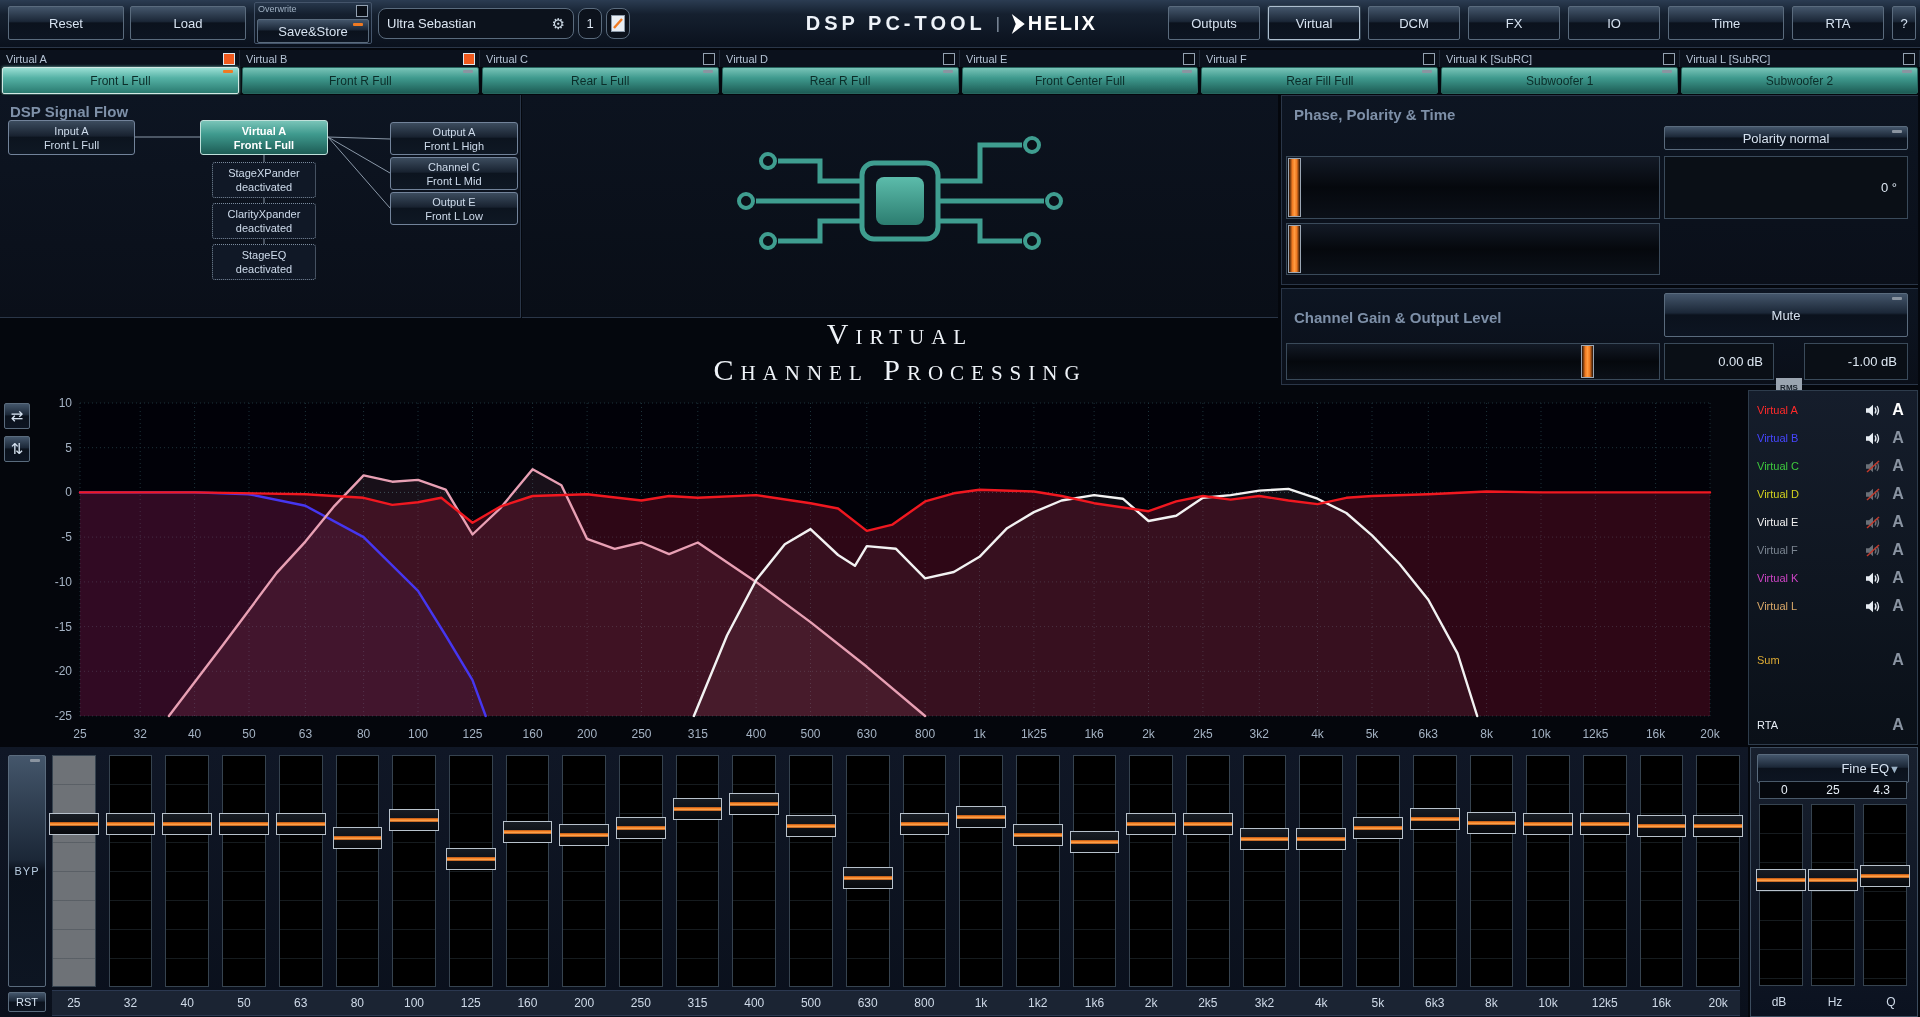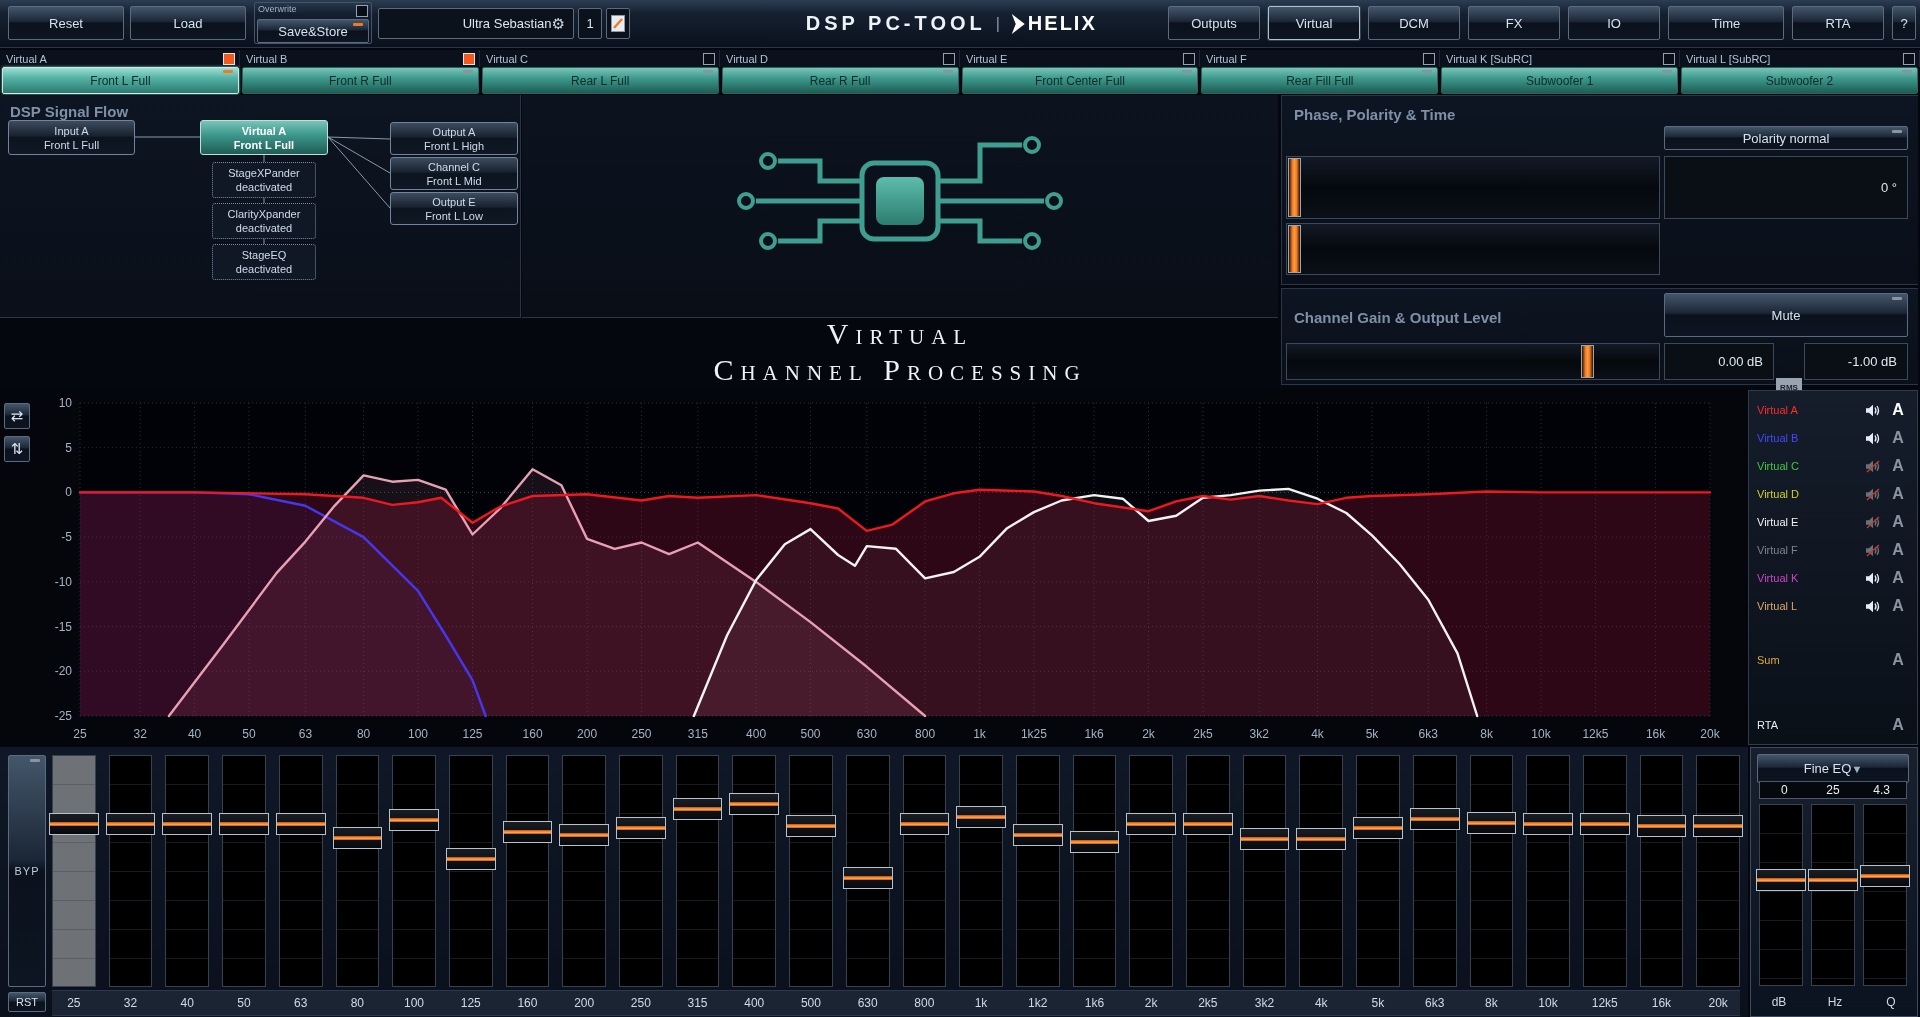--- a/index.html
+++ b/index.html
@@ -10,22 +10,22 @@
        background:linear-gradient(180deg,#44566b 0%,#1b2737 45%,#0b121d 50%,#0d1522 100%);
        border:1px solid #5a6b7d;border-radius:2px;color:#d6e2f0;font-size:13px;cursor:default;box-sizing:border-box;}
   .btn .ind{position:absolute;top:3px;right:5px;width:10px;height:3px;border-radius:1px;background:#8a94a0;}
   .btn .ind.orange{background:#f07a22;}
   .btn.active{border:1px solid #aebfcf;box-shadow:0 0 0 1px #31404f;}
   
   #header{position:absolute;left:0;top:0;width:1920px;height:47px;
           background:linear-gradient(180deg,#2b3c52 0%,#15202f 30%,#0a111d 100%);
           border-bottom:1px solid #2a3648;}
   #header .btn{position:absolute;height:34px;top:6px;}
-  .field{position:absolute;background:#0c121c;border:1px solid #5a6b7d;border-radius:2px;
-         display:flex;align-items:center;font-size:13px;color:#dce6f2;box-sizing:border-box;text-align:right;}
+  .field{position:absolute;background:#0c121c;border:1px solid #5a6b7d;border-radius:8px;
+         display:flex;align-items:center;font-size:13px;color:#dce6f2;box-sizing:border-box;}
   #overwrite-wrap{position:absolute;left:254px;top:2px;width:118px;height:42px;border:1px solid #44546a;border-radius:2px;box-sizing:border-box;}
   #overwrite-wrap .lbl{position:absolute;left:3px;top:1px;font-size:9px;color:#9fb0c2;}
   #overwrite-wrap .chk{position:absolute;right:3px;top:2px;}
   .chk{width:12px;height:12px;border:1px solid #93a1b1;background:#0a0f17;box-sizing:border-box;}
   .chk.on{background:#f05a1e;border-color:#dfe7ee;}
   #logo{position:absolute;left:50%;top:0;height:47px;transform:translateX(-53%);display:flex;align-items:center;gap:10px;}
   #logo .dsp{font-size:20px;font-weight:bold;letter-spacing:4px;color:#eef3f9;}
   #logo .sep{color:#8a98a8;font-size:16px;}
   #logo .helix{display:flex;align-items:center;gap:2px;font-size:20px;font-weight:bold;letter-spacing:2px;color:#fff;}
   #header-right{position:absolute;right:4px;top:6px;display:flex;gap:8px;}
@@ -97,21 +97,21 @@
   .eq-track{position:relative;height:100%;background:#000;border:1px solid #36434f;box-sizing:border-box;
        background-image:repeating-linear-gradient(180deg,transparent 0 28px,rgba(120,150,170,0.18) 28px 29px);}
   .eq-track.selected{background:#6e7277;background-image:repeating-linear-gradient(180deg,transparent 0 28px,rgba(30,40,50,0.25) 28px 29px);}
   .eq-handle{position:absolute;left:-4px;width:calc(100% + 8px);height:22px;border:1px solid #b8c2cc;
        background:linear-gradient(180deg,#181d24 0%,#07090d 100%);box-sizing:border-box;display:flex;align-items:center;}
   .eq-handle::after{content:"";display:block;width:100%;height:4px;background:linear-gradient(180deg,#b35516,#ff8a2a 40%,#ffa54e 60%,#b35516);}
   .eq-flabel{text-align:center;font-size:12px;color:#cfdae8;}
   
   #fine-eq{position:absolute;left:1750px;top:747px;width:168px;height:270px;box-sizing:border-box;
        background:linear-gradient(180deg,#18202e,#0b1220);border:1px solid #3c4c5e;}
-  #fine-dropdown{position:absolute;left:6px;top:6px;width:152px;height:29px;justify-content:center;padding:0 8px;font-size:13px;}
+  #fine-dropdown{position:absolute;left:6px;top:6px;width:152px;height:29px;justify-content:flex-end;padding:0 8px;font-size:13px;}
   #fine-values{position:absolute;left:8px;top:33px;width:148px;height:18px;background:#05080d;border:1px solid #4a5a6a;
        display:grid;grid-template-columns:repeat(3,1fr);align-items:center;box-sizing:border-box;}
   #fine-values div{text-align:center;font-size:12px;color:#e8f0f8;}
   #fine-sliders{position:absolute;left:8px;top:56px;width:148px;height:182px;display:grid;grid-template-columns:repeat(3,1fr);column-gap:8px;}
   #fine-labels{position:absolute;left:0px;bottom:4px;width:168px;height:20px;display:grid;grid-template-columns:repeat(3,1fr);align-items:center;}
   #fine-labels div{text-align:center;font-size:12px;color:#cfdae8;}
   .helix-arrow{display:inline-block;}
 </style>
 </head>
 <body>

